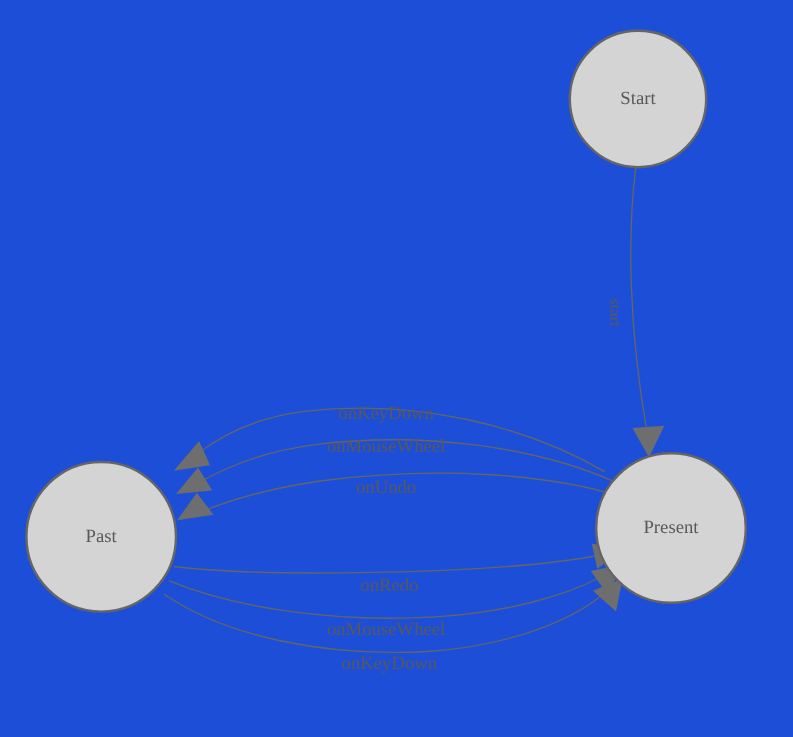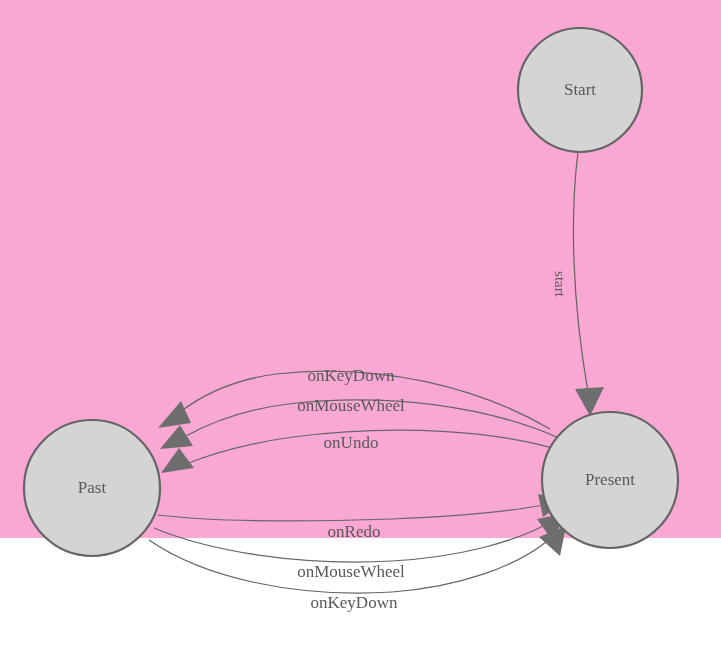--- a/index.html
+++ b/index.html
@@ -9,22 +9,22 @@
   }
   body {
     width: 721px;
     height: 670px;
     font-family: "Liberation Serif", "DejaVu Serif", serif;
     overflow: hidden;
   }
   #diagram-root {
     position: relative;
     width: 721px;
-    height: 538px;
-    background: #f9a8d4;
+    height: 670px;
+    background: #1d4ed8;
   }
   svg#state-diagram {
     display: block;
     width: 721px;
     height: 670px;
   }
   .node-circle {
     fill: #d4d4d4;
     stroke: #656565;
     stroke-width: 2.2;

